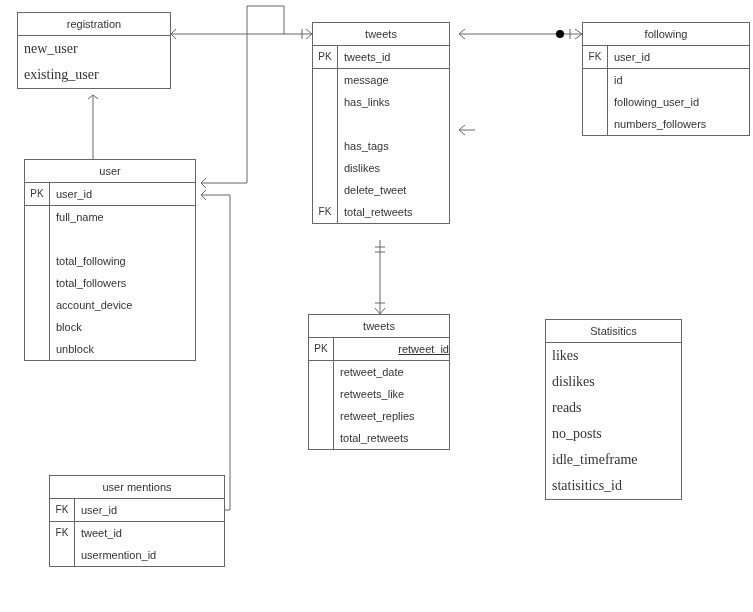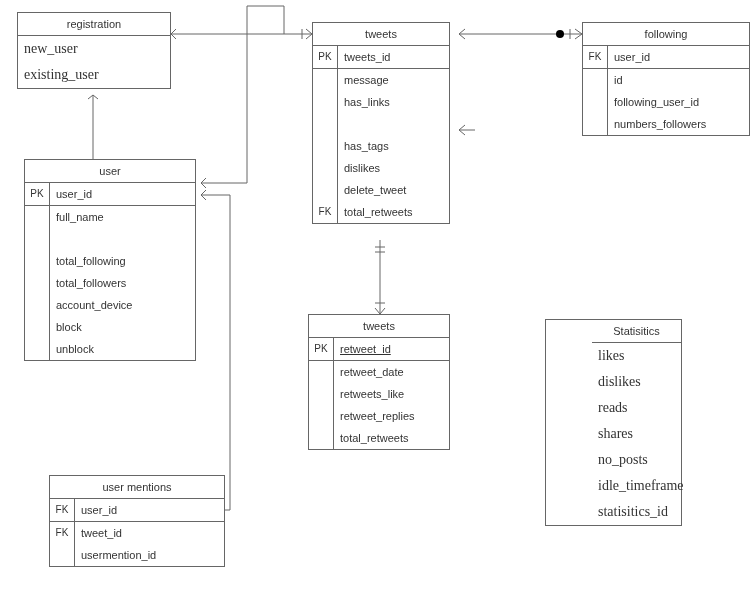--- a/index.html
+++ b/index.html
@@ -40,21 +40,21 @@
     flex-shrink: 0;
   }
   .attr-col {
     padding-left: 6px;
     font-size: 11px;
     flex-grow: 1;
   }
   .pk-row .attr-col {
     font-weight: normal;
   }
-  .underline { text-decoration: underline; }
+  .underline { text-decoration: underline; text-align: right; }
   .section-sep-top { border-top: 1px solid #666; justify-content: flex-end; }
   .simple-row {
     padding: 4px 6px;
     line-height: 18px;
     min-height: 18px;
     font-size: 14px;
     font-family: Liberation Serif, serif;
   }
   svg.connectors {
     position: absolute;
@@ -236,22 +236,21 @@
   <div class="row">
       <div class="key-col"></div>
       <div class="attr-col">following_user_id</div>
     </div>
   <div class="row">
       <div class="key-col"></div>
       <div class="attr-col">numbers_followers</div>
     </div>
 </div>
 
-<div class="entity" style="left:545px; top:319px; width:137px;padding-left:46px;">
+<div class="entity" style="left:545px; top:319px; width:137px;">
   <div class="entity-title">Statisitics</div>
   <div class="simple-row">likes</div>
   <div class="simple-row">dislikes</div>
   <div class="simple-row">reads</div>
-  <div class="simple-row">shares</div>
   <div class="simple-row">no_posts</div>
   <div class="simple-row">idle_timeframe</div>
   <div class="simple-row">statisitics_id</div>
 </div>
 
 </body></html>

